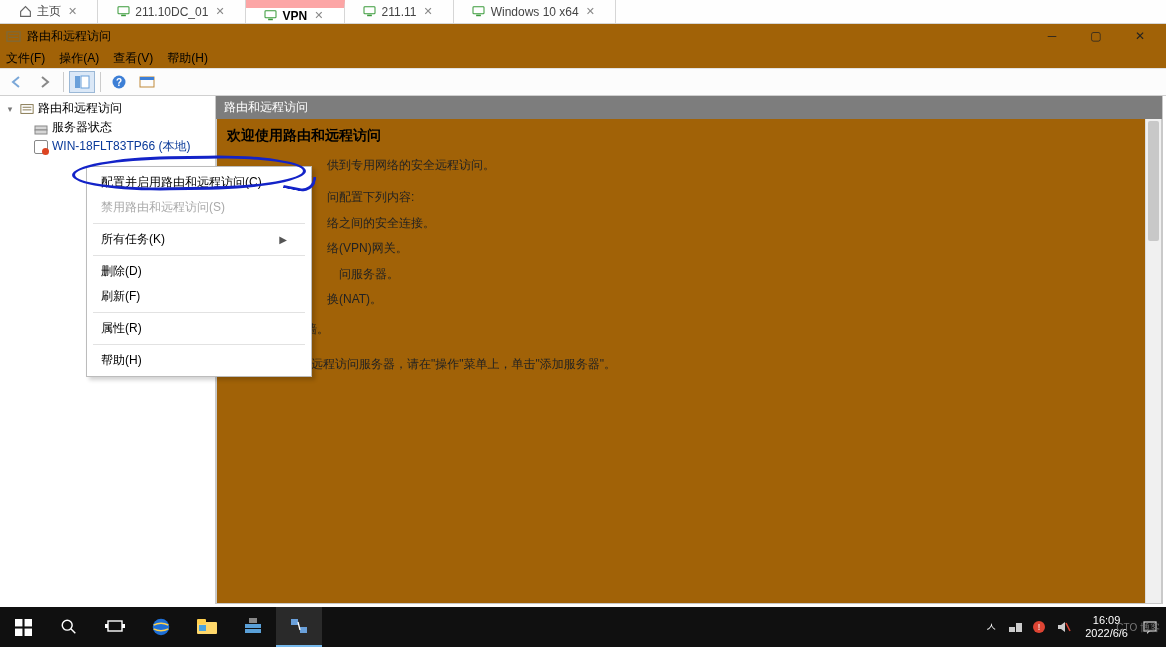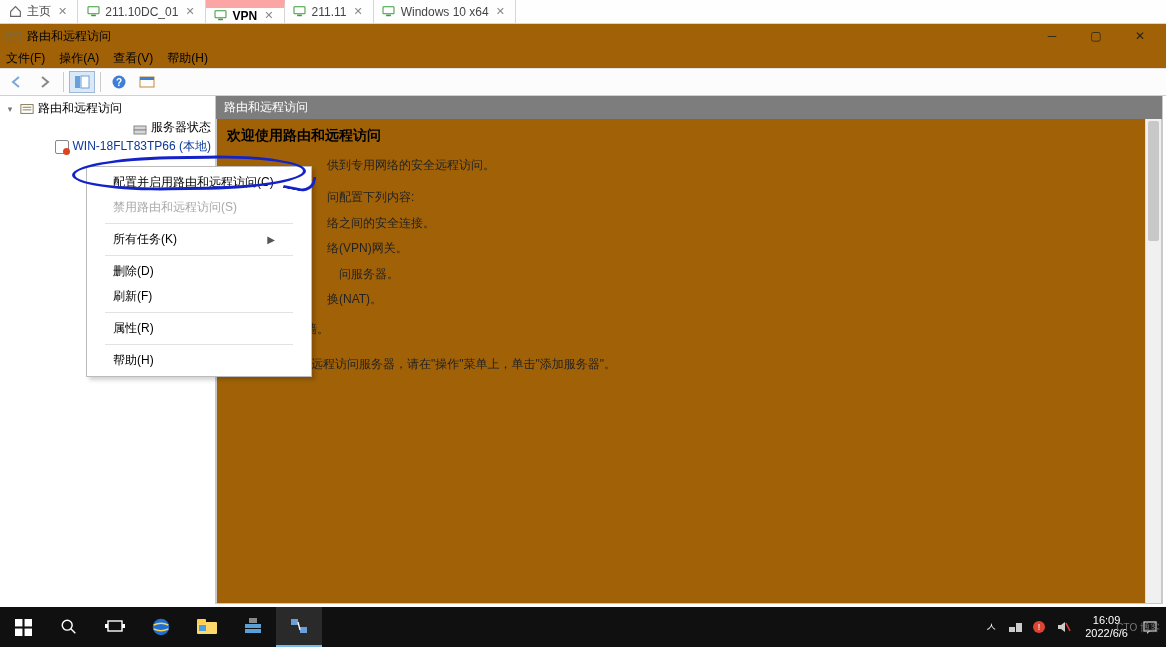--- a/index.html
+++ b/index.html
@@ -1,52 +1,52 @@
 <!DOCTYPE html>
 <html><head>
 <meta charset="utf-8">
 <style>
   * { box-sizing: border-box; margin: 0; padding: 0; font-family: "Microsoft YaHei", "Segoe UI", sans-serif; }
   html, body { width: 1166px; height: 647px; background: #fff; overflow: hidden; }
   
   .vmtabs { height: 24px; background: #fefefe; border-bottom: 1px solid #d6d6d6; display: flex; align-items: stretch; font-size: 12px; }
-  .vmtab { display: flex; align-items: center; gap: 5px; padding: 0 8px; border-right: 1px solid #d6d6d6; color: #444; cursor: pointer; }
+  .vmtab { display: flex; align-items: center; gap: 5px; padding: 0 18px; border-right: 1px solid #d6d6d6; color: #444; cursor: pointer; }
   .vmtab.active { background: #fff; border-top: 8px solid #fca5a5; color: #000; }
   .vmtab .close { color: #888; font-size: 11px; padding: 0 2px; }
   .vmtab .ic { width: 14px; height: 14px; display: inline-flex; align-items: center; justify-content: center; }
   
   .mmc { position: relative; height: 580px; background: #a16207; }
   .titlebar { height: 24px; display: flex; align-items: center; justify-content: space-between; padding: 0 4px 0 6px; font-size: 12px; }
   .titlebar .left { display:flex; align-items:center; gap:6px; }
   .winctrls { display: flex; }
   .winctrls div { width: 44px; height: 24px; display:flex; align-items:center; justify-content:center; color:#222; font-size:12px; }
   .menubar { height: 20px; padding: 0 6px; font-size: 12px; display:flex; gap:14px; align-items:center; }
   .menubar span { cursor: default; }
   .toolbar { height: 28px; border-top:1px solid #e3e3e3; border-bottom:1px solid #d0d0d0; display:flex; align-items:center; padding:0 4px; gap:2px; background:#fcfcfc;}
   .tbtn { width:26px; height:22px; border:1px solid transparent; display:flex; align-items:center; justify-content:center; }
   .tsep { width:1px; height:20px; background:#ccc; margin:0 3px; }
   
   .split { display:flex; height: calc(580px - 24px - 20px - 28px); }
   .tree { width:216px; border-right:1px solid #c9c9c9; font-size:12px; padding:3px 2px; background:#fff; position:relative; }
   .tnode { display:flex; align-items:center; gap:4px; padding:1px 2px; white-space:nowrap; }
   .tnode .arrow { width:12px; text-align:center; color:#777; font-size:9px; }
-  .tnode.indent1 { padding-left:16px;justify-content:flex-end; }
+  .tnode.indent1 { padding-left:16px; }
   .server-label { color:#0a3a9a; }
   .red-dot { width:14px; height:14px; border:1px solid #888; border-radius:2px; background:#fff; position:relative; display:inline-block;}
   .red-dot::after{content:"";position:absolute;right:-2px;bottom:-2px;width:7px;height:7px;background:#d42; border-radius:50%;}
   
   .right { flex:1; display:flex; flex-direction:column; border-right:1px solid #c9c9c9;}
   .rheader { background:#7d7d7d; color:#fff; font-size:12px; padding:3px 8px; }
   .rbody { flex:1; padding:8px 10px; font-size:13px; position:relative; border:1px solid #c9c9c9; border-top:none; margin:0; overflow:hidden;}
   .rbody h3 { font-size:14px; font-weight:bold; margin-bottom:10px; }
   .rbody p { font-size:12px; margin:5px 0; line-height:1.7; color:#222;}
   .scrollbar { position:absolute; right:0; top:0; bottom:0; width:16px; background:#f0f0f0; border-left:1px solid #ddd;}
   .scrollbar .thumb{ position:absolute; top:2px; left:2px; right:2px; height:120px; background:#c8c8c8; border-radius:2px;}
   
-  .ctxmenu { position:absolute; left:86px; top:166px; width:226px; background:#fff; border:1px solid #bcbcbc; box-shadow:3px 3px 4px rgba(0,0,0,.18); font-size:12px; padding:3px 12px; z-index:50;}
+  .ctxmenu { position:absolute; left:86px; top:166px; width:226px; background:#fff; border:1px solid #bcbcbc; box-shadow:3px 3px 4px rgba(0,0,0,.18); font-size:12px; padding:3px 0; z-index:50;}
   .ctxitem { padding:4px 24px 4px 14px; display:flex; justify-content:space-between; align-items:center; cursor:default;}
   .ctxitem.disabled { color:#a9a9a9; }
   .ctxsep { height:1px; background:#e2e2e2; margin:3px 6px; }
   .ctxarrow { font-size:10px; color:#555;}
   
   .annot { position:absolute; left:72px; top:156px; width:234px; height:34px; border:3px solid #1323c8; border-radius:50% / 60%; pointer-events:none; z-index:60; transform:rotate(-1deg);}
   .annot::after{content:"";position:absolute;right:-12px;bottom:-6px;width:28px;height:14px;border-bottom:3px solid #1323c8;border-right:3px solid #1323c8;border-radius:0 0 14px 0;transform:rotate(12deg);}
   
   .wm { position:absolute; right:26px; bottom:14px; color:#cfcfcf; font-size:13px; text-align:left; line-height:1.3; pointer-events:none;}
   .wm div:first-child{font-size:18px;}

